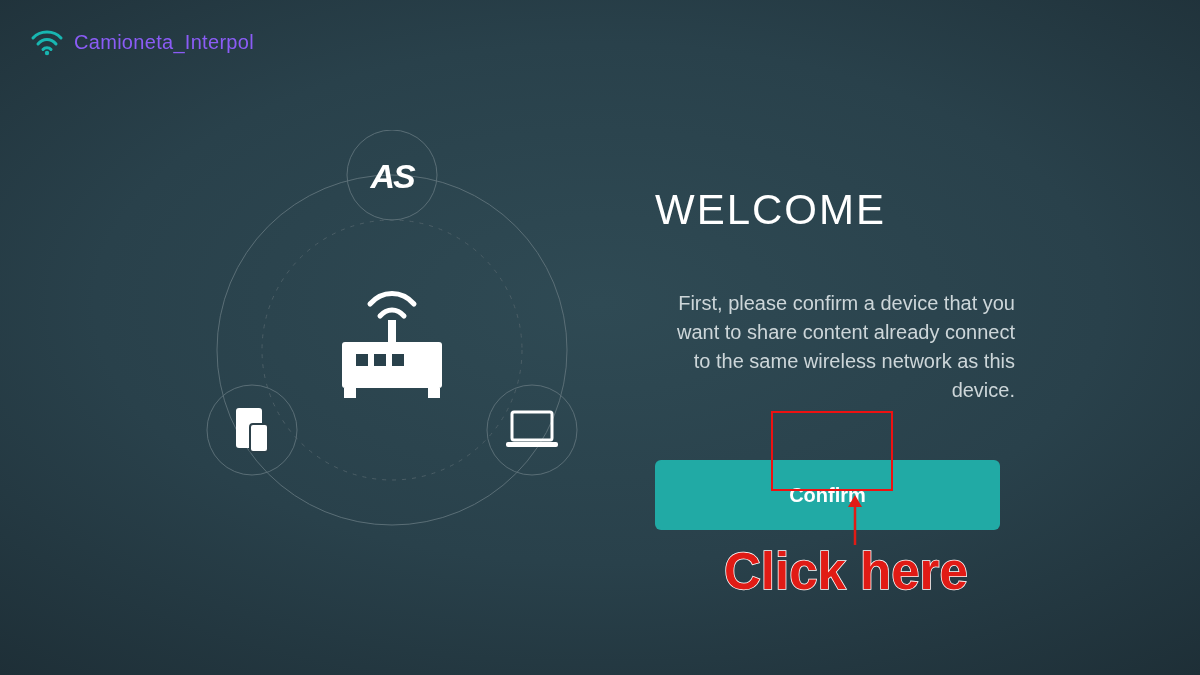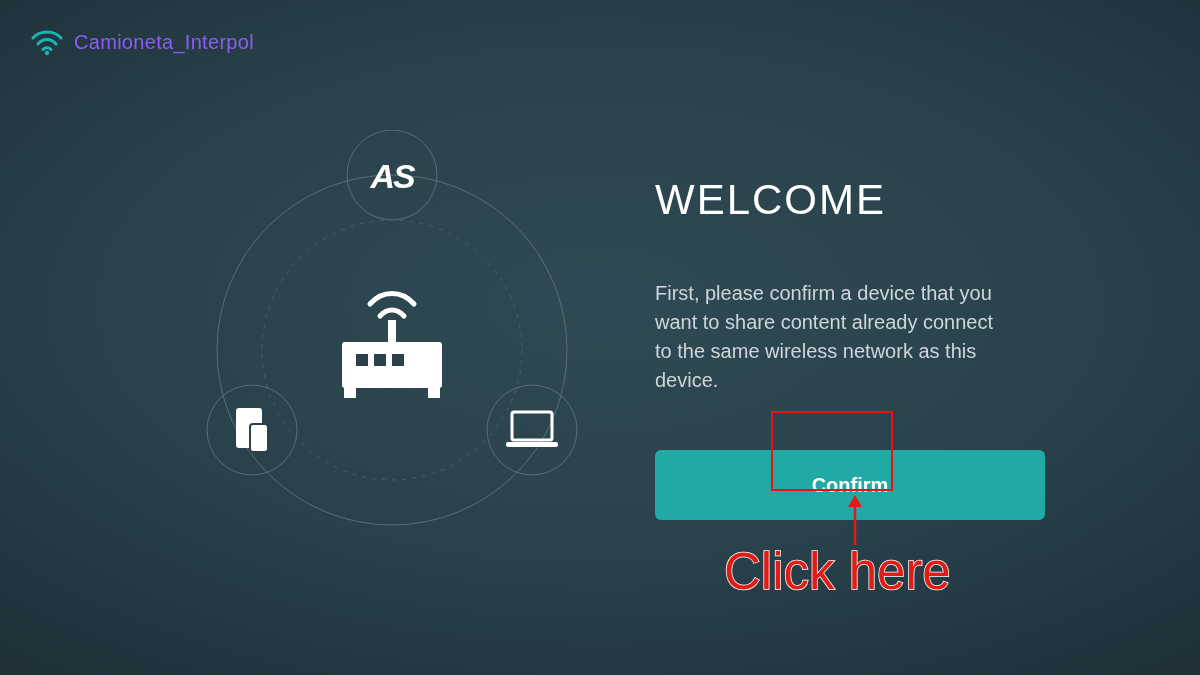--- a/index.html
+++ b/index.html
@@ -45,41 +45,42 @@
     font: 700 34px "Arial", sans-serif;
     font-style: italic;
     fill: #ffffff;
     letter-spacing: -2px;
   }
 
   
   .panel {
     position: absolute;
     left: 655px;
-    top: 176px;
+    top: 186px;
     width: 360px;
   }
   .title {
     font-size: 42px;
     font-weight: 400;
     letter-spacing: 2px;
     margin: 0 0 55px 0;
     color: #ffffff;
   }
   .desc {
     font-size: 20px;
     line-height: 1.45;
     color: #cdd6d9;
     margin: 0 0 55px 0;
+    text-align: right;
   }
   .confirm-btn {
     display: flex;
     align-items: center;
     justify-content: center;
-    width: 390px;
+    width: 345px;
     height: 70px;
     background: #21aaa5;
     border-radius: 6px;
     cursor: pointer;
     font-size: 20px;
     font-weight: 600;
     color: #ffffff;
     user-select: none;
     position: relative;
   }
@@ -100,21 +101,21 @@
     left: 846px;
     top: 495px;
     pointer-events: none;
   }
   .annot-arrow svg { display:block; }
   .annot-text {
     position: absolute;
     left: 724px;
     top: 542px;
     font-size: 51px;
-    font-weight: 400;
+    font-weight: 700;
     color: #e11b15;
     -webkit-text-stroke: 1.5px #ffffff;
     paint-order: stroke fill;
     white-space: nowrap;
     pointer-events: none;
   }
 </style>
 </head>
 <body>
 

